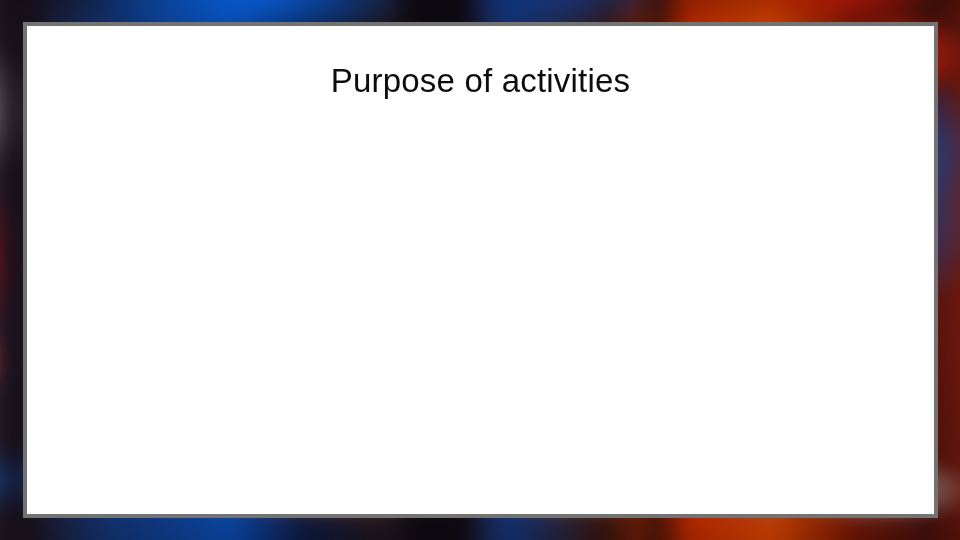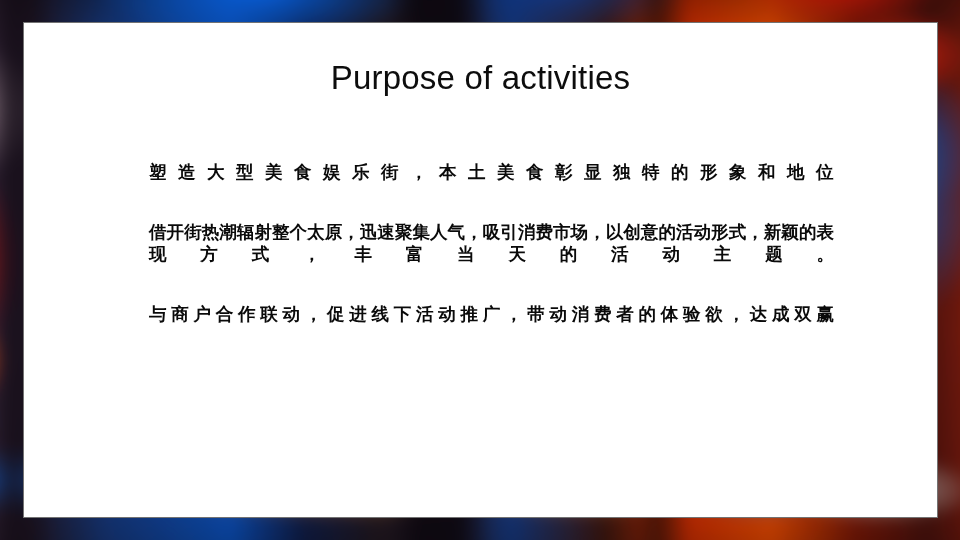--- a/index.html
+++ b/index.html
@@ -93,21 +93,21 @@
   }
 
   
   .content-card {
     position: absolute;
     left: 23px;
     top: 22px;
     width: 915px;
     height: 496px;
     background: #ffffff;
-    border: 1px solid #737373;
+    border: 4px solid #737373;
     box-sizing: border-box;
   }
 
   .slide-title {
     position: absolute;
     left: 0;
     right: 0;
     top: 36px;
     text-align: center;
     font-size: 33px;
@@ -156,20 +156,15 @@
     <div class="bg-layer bg-sky"></div>
     <div class="bg-layer bg-red"></div>
     <div class="bg-layer bg-ground"></div>
     <div class="bg-layer bg-struct"></div>
   </div>
 
   <div class="content-card">
 
     <div class="slide-title">Purpose of activities</div>
 
-    <div class="body-block">
-      <p class="para para-1">塑造大型美食娱乐街，本土美食彰显独特的形象和地位</p>
-      <p class="para para-2">借开街热潮辐射整个太原，迅速聚集人气，吸引消费市场，以创意的活动形式，新颖的表现方式，丰富当天的活动主题。</p>
-      <p class="para para-3">与商户合作联动，促进线下活动推广，带动消费者的体验欲，达成双赢</p>
-    </div>
 
   </div>
 </div>
 
 </body></html>

